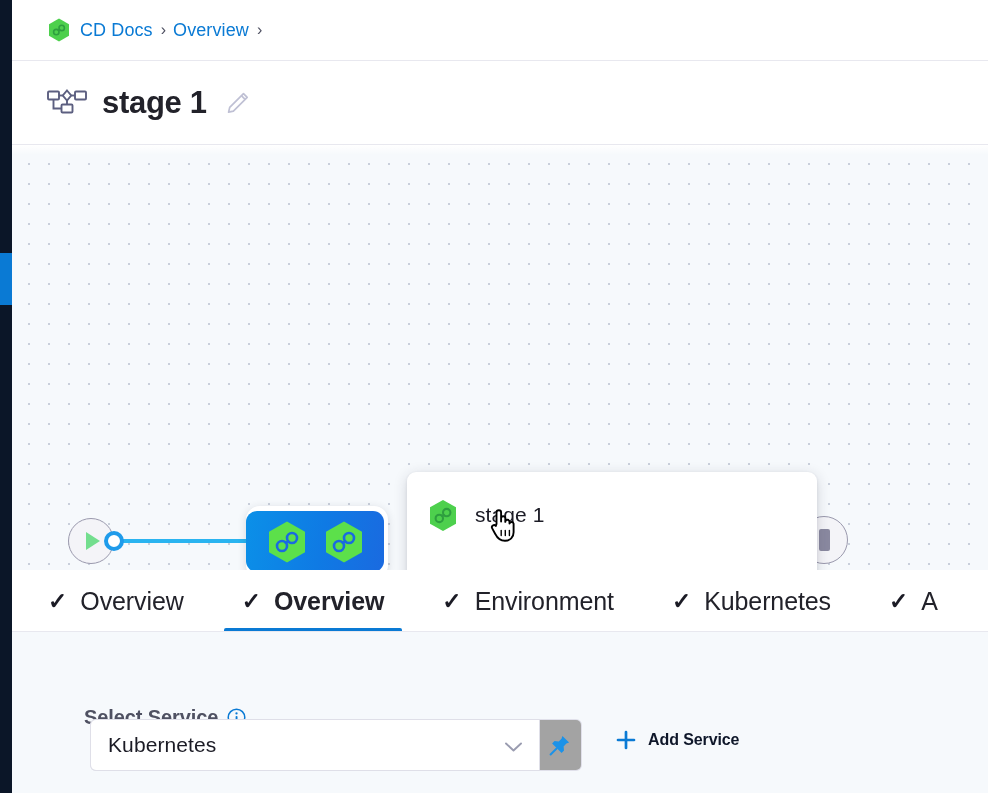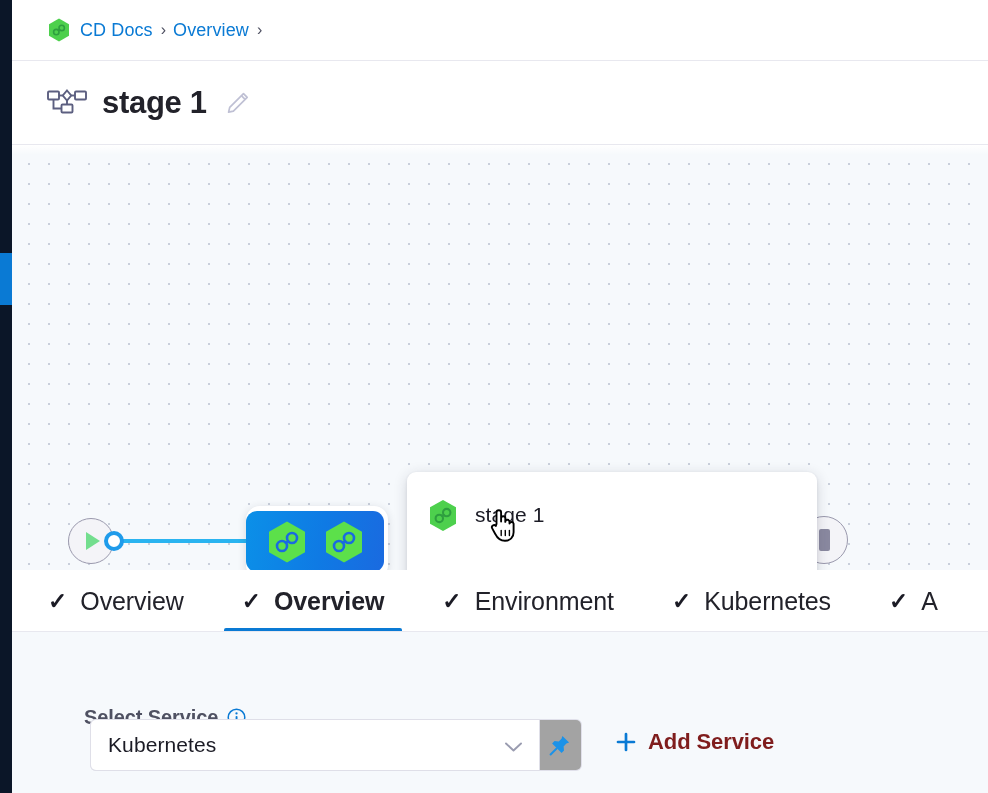--- a/index.html
+++ b/index.html
@@ -218,21 +218,21 @@
     cursor: pointer; border-radius: 0 5px 5px 0;
   }
   .pin-icon { width: 22px; height: 22px; }
 
   .add-service-btn {
     position: absolute; left: 603px; top: 97px;
     display: flex; align-items: center; cursor: pointer;
   }
   .plus-icon { width: 22px; height: 22px; margin-right: 11px; flex: none; }
   .add-service-text {
-    font-size: 22px; color: #7f1d1d; font-weight: bold; letter-spacing: -0.1px;
+    font-size: 16px; color: #0f172a; font-weight: bold; letter-spacing: -0.1px;
   }
 </style>
 </head>
 <body>
 
 <div id="app">
 
   <div class="nav-rail">
     <div class="nav-rail-active"></div>
   </div>

